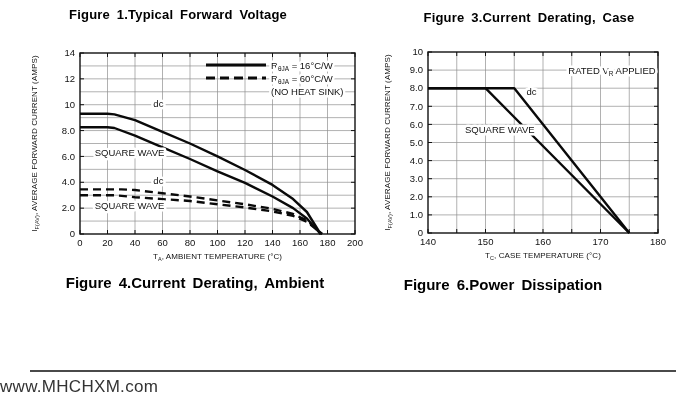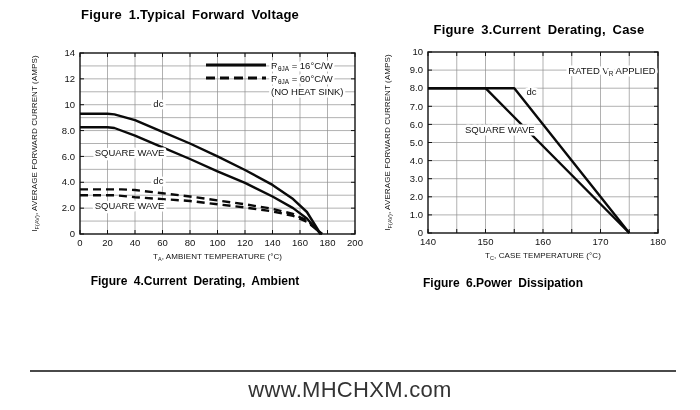--- a/index.html
+++ b/index.html
@@ -4,24 +4,24 @@
 <style>
   html,body{margin:0;padding:0;}
   body{
     width:700px;height:410px;background:#ffffff;position:relative;overflow:hidden;
     font-family:"Liberation Sans",sans-serif;color:#111;
   }
   .fig-title{
     position:absolute;font-size:13px;font-weight:bold;color:#000;
     text-align:center;word-spacing:3px;letter-spacing:.2px;white-space:nowrap;
   }
-  #title-left{left:40px;top:7px;width:300px;}
-  #title-right{left:414px;top:10px;width:250px;margin-top:12px;}
+  #title-left{left:28px;top:7px;width:300px;}
+  #title-right{left:404px;top:10px;width:250px;}
   .fig-caption{
-    position:absolute;font-size:12px;font-weight:bold;color:#000;
+    position:absolute;font-size:15px;font-weight:bold;color:#000;
     text-align:center;word-spacing:3px;white-space:nowrap;
   }
   #caption-left{left:45px;top:274px;width:300px;}
   #caption-right{left:388px;top:276px;width:230px;}
   #charts-svg{position:absolute;left:0;top:0;}
   .grid{stroke:#8f8f8f;stroke-width:0.7;}
   .frame{fill:none;stroke:#111;stroke-width:1.4;}
   .tick{stroke:#111;stroke-width:1;}
   .ticklabel{font-size:9.5px;fill:#111;}
   .axislabel{font-size:8px;fill:#111;letter-spacing:.1px;}
@@ -31,22 +31,22 @@
   .legendline.dashed{stroke-dasharray:9,5;}
   .plotlabel,.legendtext{
     font-size:9.5px;fill:#111;
     paint-order:stroke;stroke:#ffffff;stroke-width:5px;stroke-linejoin:round;
   }
   #footer-divider{
     position:absolute;left:30px;top:370px;width:646px;height:0;
     border-top:2px solid #4a4a4a;
   }
   #footer-url{
-    position:absolute;left:0;top:377px;width:700px;text-align:center;
-    font-size:22px;color:#333;letter-spacing:.3px;
+    position:absolute;left:0;top:377px;width:700px;
+    font-size:17px;color:#333;letter-spacing:.3px;
   }
 </style>
 </head>
 <body>
 
 <div class="fig-title" id="title-left">Figure 1.Typical Forward Voltage</div>
 
 <div class="fig-title" id="title-right">Figure 3.Current Derating, Case</div>
 
 <svg id="charts-svg" width="700" height="330" viewBox="0 0 700 330">

